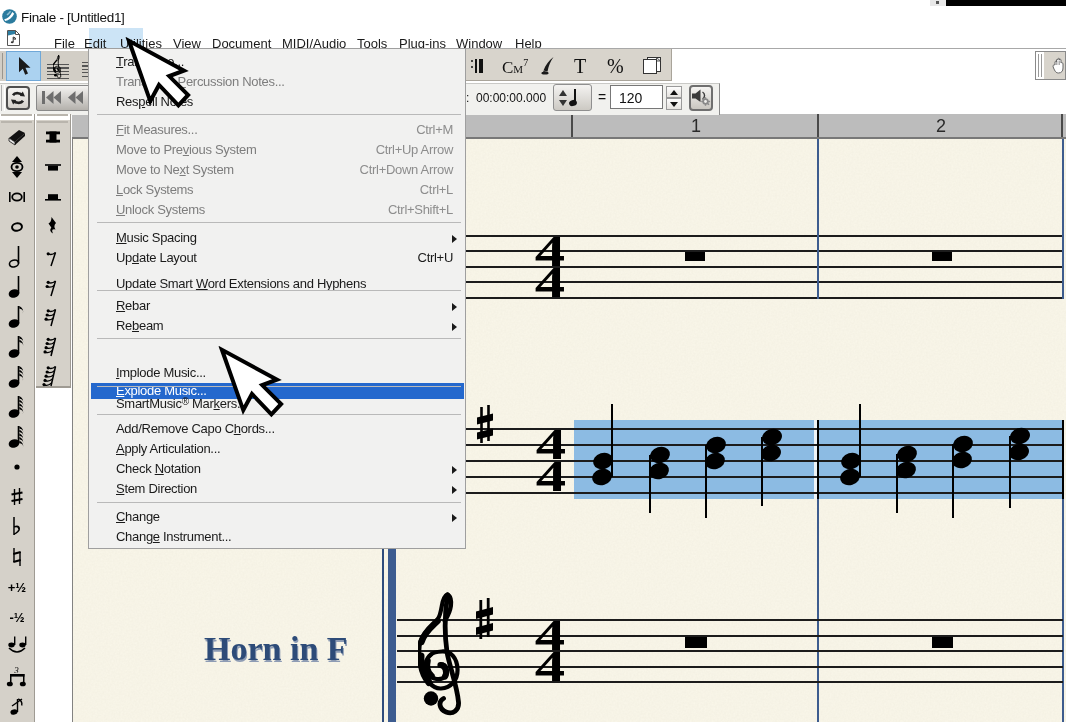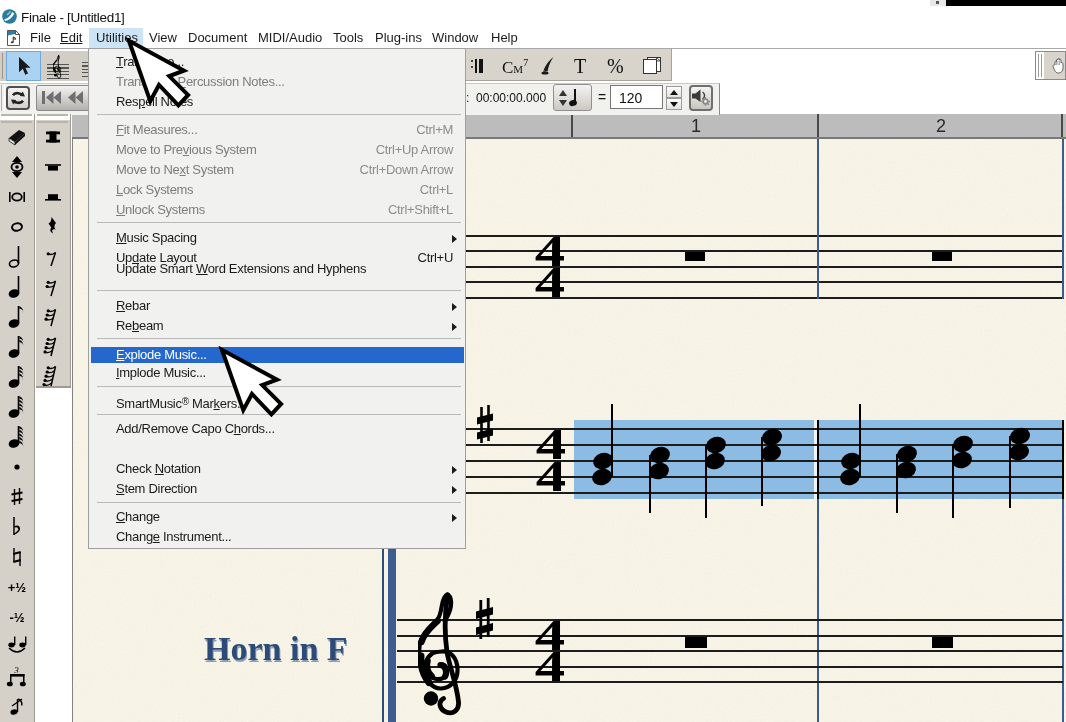--- a/index.html
+++ b/index.html
@@ -15,36 +15,36 @@
   .wrest{position:absolute;width:20px;height:8px;background:#000;}
   .ts{position:absolute;font-family:"Liberation Serif",serif;font-weight:bold;color:#000;
       font-size:44px;line-height:31px;transform:scaleX(1.38);transform-origin:center;}
   
   #ruler{position:absolute;left:72px;top:114px;width:994px;height:23px;background:#bcbcbc;border-bottom:2.5px solid #787878;}
   .rnum{position:absolute;top:2px;font-size:18px;color:#2a2a2a;}
   .rtick{position:absolute;top:0;width:2px;height:23px;background:#4a4a4a;}
   
   #titlebar{position:absolute;left:0;top:0;width:1066px;height:28px;background:#fff;}
   #menubar{position:absolute;left:0;top:28px;width:1066px;height:20px;background:#fff;font-size:13px;color:#1a1a1a;}
-  .mb{position:absolute;top:0px;height:20px;line-height:20px;}
+  .mb{position:absolute;top:6px;height:20px;line-height:20px;margin-left:24px;}
   #row1{position:absolute;left:0;top:48px;width:1066px;height:34px;background:#fff;border-top:1px solid #a8a8a8;}
   #row2{position:absolute;left:0;top:82px;width:1066px;height:32px;background:#fff;text-align:right;}
   #row2panel{position:absolute;left:0;top:1px;width:719px;height:31px;background:#f1f1ee;border-right:1.5px solid #8a8a8a;border-top:1px solid #c9c9c6;}
   
   .pal{position:absolute;background:#d5d1c9;}
   .grip2{position:absolute;height:5px;border-top:2px solid #b9b5ad;border-bottom:2px solid #b9b5ad;}
   
   #menu{position:absolute;left:88px;top:48px;width:378px;height:501px;background:#f1f1f0;
         border:1px solid #9f9f9f;box-sizing:border-box;font-size:13px;letter-spacing:-0.3px;}
   .mi{position:absolute;left:0px;width:376px;height:20px;line-height:20px;color:#1a1a1a;}
   .mi .lab{position:absolute;left:27px;}
   .mi .sc{position:absolute;right:12px;color:#7a7a7a;}
   .mi.dis{color:#7d7d7d;}
   .mi.dis .sc{color:#8d8d8d;}
-  .mi.sel{background:#2468cd;color:#fff;left:2px;width:373px;height:16px;line-height:16px;}
+  .mi.sel{background:#2468cd;color:#fff;left:2px;width:373px;height:16px;line-height:16px;margin-top:36px;}
   .mi.sel .lab{left:25px;}
   .msep{position:absolute;left:8px;width:364px;height:1px;background:#b9b9b9;}
   .arr{position:absolute;right:8px;top:7px;width:0;height:0;border-left:5px solid #1a1a1a;border-top:4px solid transparent;border-bottom:4px solid transparent;}
 </style>
 </head>
 <body>
 
 <div id="score"></div>
 <svg class="abs" style="left:72px;top:139px;" width="994" height="583">
   <filter id="paper">
@@ -550,21 +550,21 @@
     </div>
   <div class="msep" style="top:173px;"></div>
   <div class="mi" style="top:179px;">
       <span class="lab"><u>M</u>usic Spacing</span>
       <span class="arr"></span>
     </div>
   <div class="mi" style="top:199px;">
       <span class="lab">Up<u>d</u>ate Layout</span>
       <span class="sc" style="color:#1a1a1a;">Ctrl+U</span>
     </div>
-  <div class="mi" style="top:210px;">
+  <div class="mi" style="top:225px;">
       <span class="lab">Update Smart <u>W</u>ord Extensions and Hyphens</span>
     </div>
   <div class="msep" style="top:241px;"></div>
   <div class="mi" style="top:247px;">
       <span class="lab"><u>R</u>ebar</span>
       <span class="arr"></span>
     </div>
   <div class="mi" style="top:267px;">
       <span class="lab">Re<u>b</u>eam</span>
       <span class="arr"></span>
@@ -576,20 +576,23 @@
   <div class="mi" style="top:314px;">
       <span class="lab"><u>I</u>mplode Music...</span>
     </div>
   <div class="msep" style="top:337px;"></div>
   <div class="mi" style="top:343px;">
       <span class="lab">SmartMusic<span style="font-size:10px;vertical-align:3px;">®</span> Mar<u>k</u>ers...</span>
     </div>
   <div class="msep" style="top:365px;"></div>
   <div class="mi" style="top:370px;">
       <span class="lab">Add/Remove Capo C<u>h</u>ords...</span>
+    </div>
+  <div class="mi" style="top:390px;">
+      <span class="lab"><u>A</u>pply Articulation...</span>
     </div>
   <div class="mi" style="top:430px;">
       <span class="lab"><u>S</u>tem Direction</span>
       <span class="arr"></span>
     </div>
   <div class="mi" style="top:410px;">
       <span class="lab">Check <u>N</u>otation</span>
       <span class="arr"></span>
     </div>
   <div class="msep" style="top:453px;"></div>

